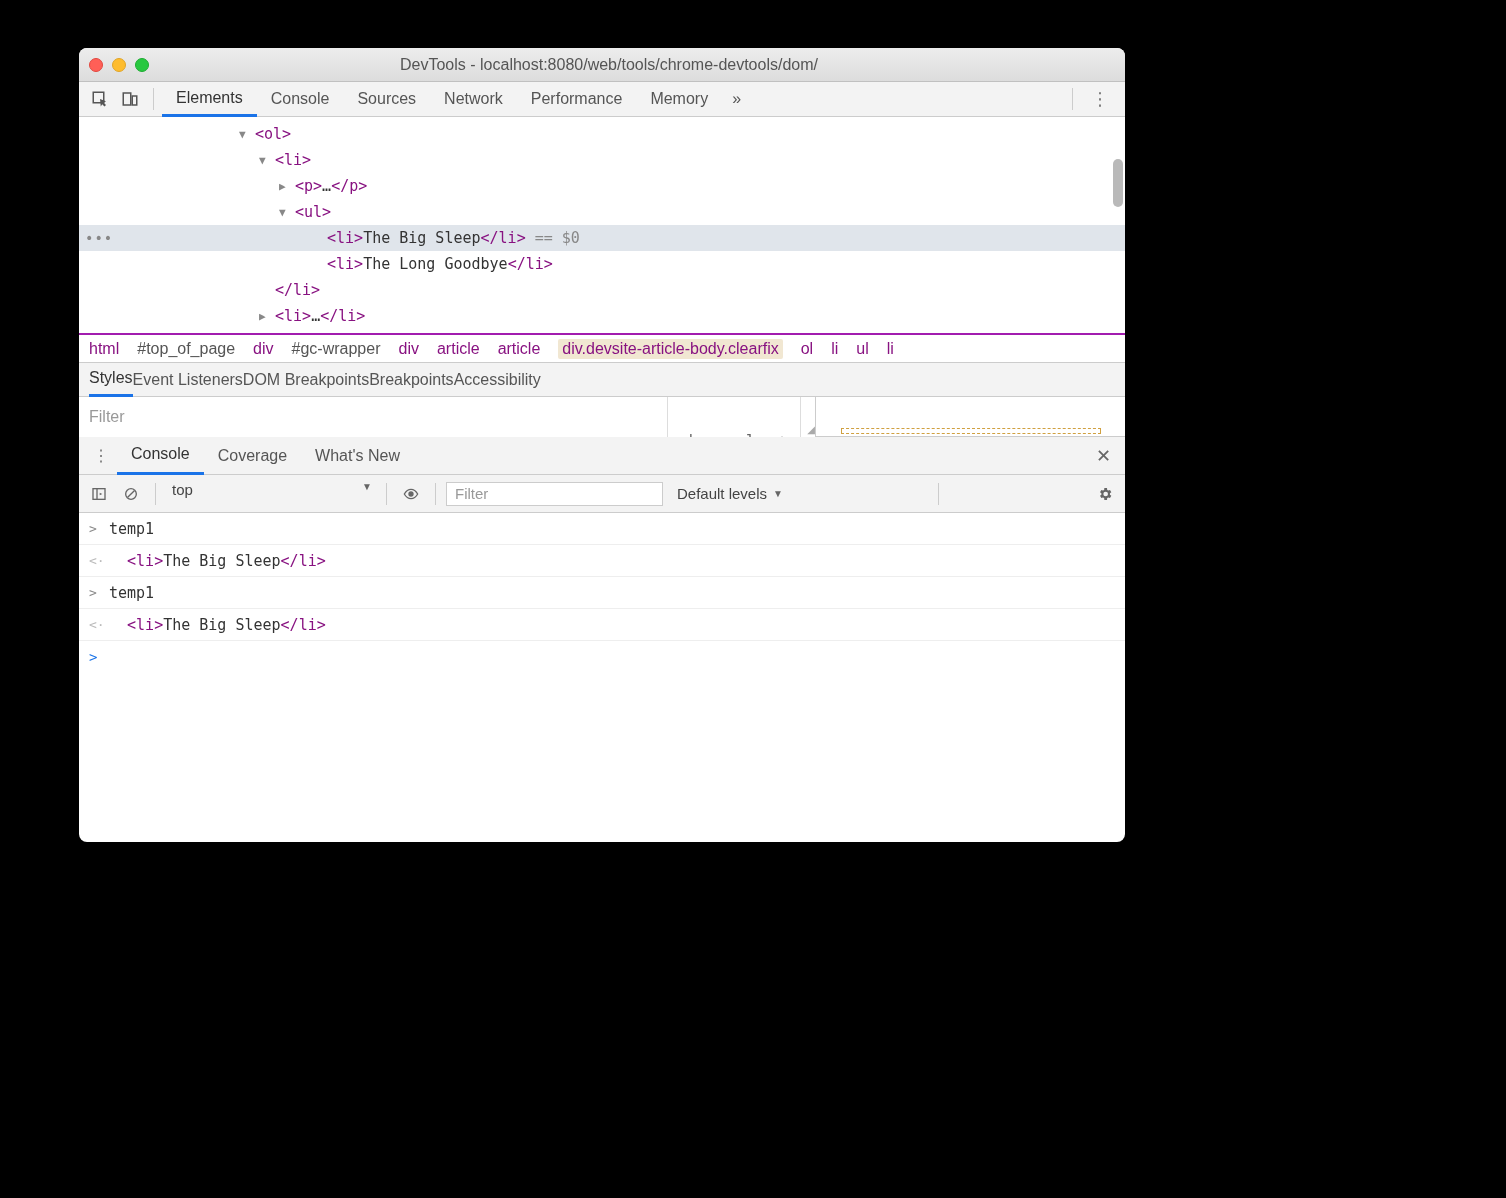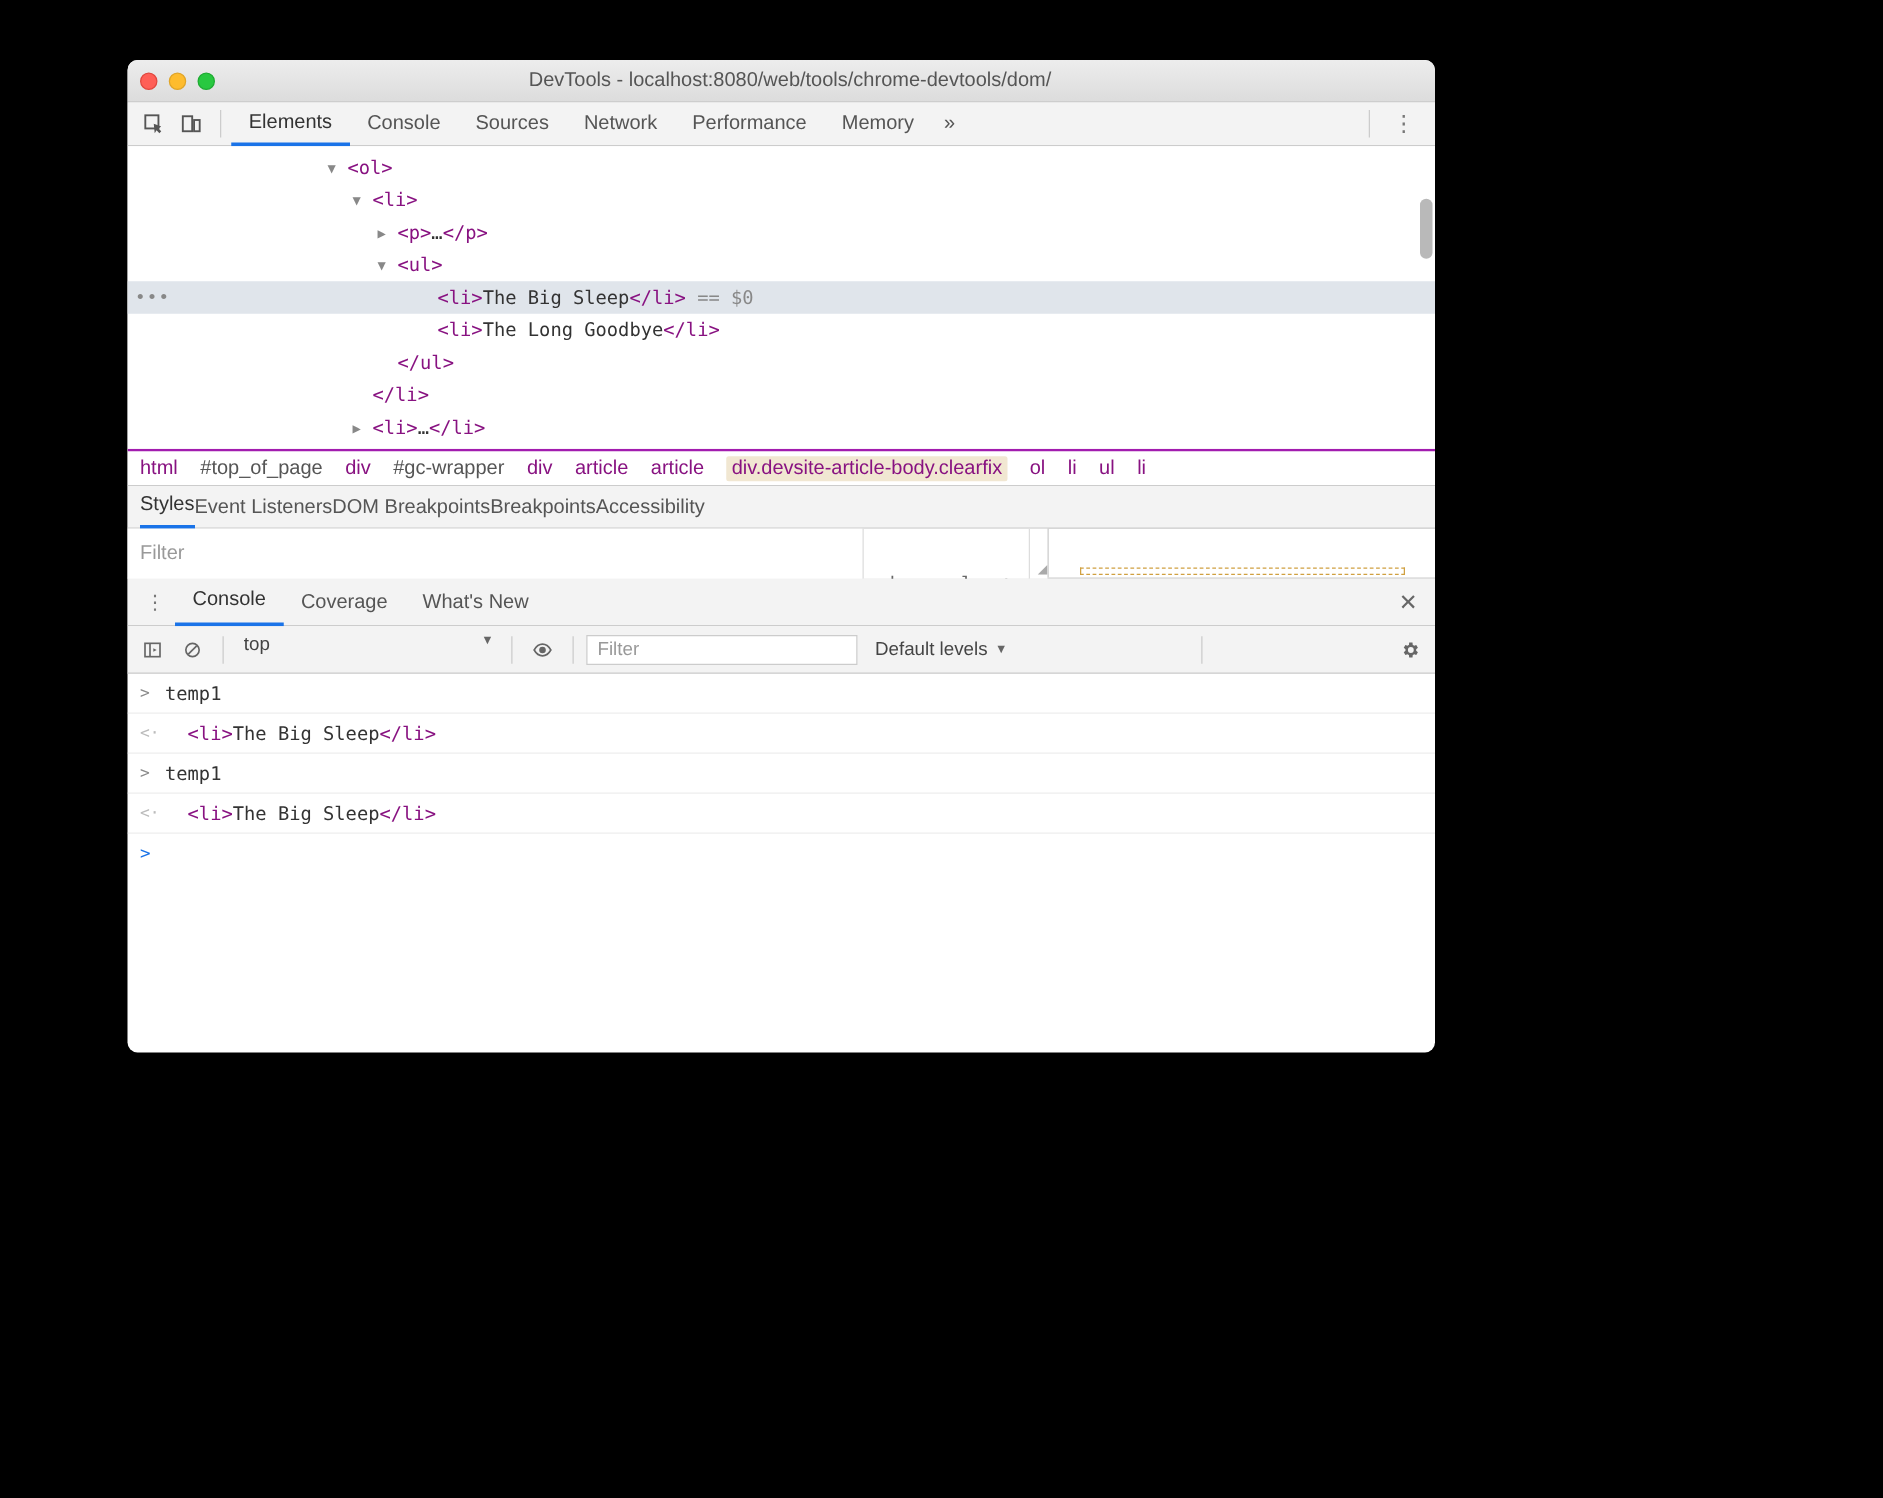--- a/index.html
+++ b/index.html
@@ -5,21 +5,21 @@
   * { box-sizing: border-box; margin: 0; padding: 0; }
   body {
     background: #000;
     font-family: -apple-system, BlinkMacSystemFont, "Helvetica Neue", Arial, sans-serif;
     width: 1506px;
     height: 1198px;
     position: relative;
   }
   .window {
     position: absolute;
-    left: 102px;
+    left: 79px;
     top: 48px;
     width: 1046px;
     height: 794px;
     background: #fff;
     border-radius: 8px;
     box-shadow: 0 20px 60px rgba(0,0,0,.5);
     overflow: hidden;
     display: flex;
     flex-direction: column;
   }
@@ -189,21 +189,20 @@
   </div>
 
   <div class="dom-area" style="position:relative; flex:0 0 auto;">
     <div id="dom-lines">
         <div class="dom-line indent1"><span class="arrow">▼</span><span class="tagp">&lt;ol&gt;</span></div>
         <div class="dom-line indent2"><span class="arrow">▼</span><span class="tagp">&lt;li&gt;</span></div>
         <div class="dom-line indent3"><span class="arrow">▶</span><span class="tagp">&lt;p&gt;</span><span class="txtc">…</span><span class="tagp">&lt;/p&gt;</span></div>
         <div class="dom-line indent3"><span class="arrow">▼</span><span class="tagp">&lt;ul&gt;</span></div>
         <div class="dom-line selected indent4"><span class="three-dots">•••</span><span class="arrow"></span><span class="tagp">&lt;li&gt;</span><span class="txtc">The Big Sleep</span><span class="tagp">&lt;/li&gt;</span><span class="refc"> == $0</span></div>
         <div class="dom-line indent4"><span class="arrow"></span><span class="tagp">&lt;li&gt;</span><span class="txtc">The Long Goodbye</span><span class="tagp">&lt;/li&gt;</span></div>
-        <div class="dom-line indent3"><span class="arrow"></span><span class="tagp">&lt;/ul&gt;</span></div>
         <div class="dom-line indent2"><span class="arrow"></span><span class="tagp">&lt;/li&gt;</span></div>
         <div class="dom-line indent2"><span class="arrow">▶</span><span class="tagp">&lt;li&gt;</span><span class="txtc">…</span><span class="tagp">&lt;/li&gt;</span></div>
       </div>
     <div class="scrollthumb"></div>
   </div>
 
   <div class="breadcrumb" id="breadcrumb-slot">
       <span class="bc">html</span>
       <span class="bc sel">#top_of_page</span>
       <span class="bc">div</span>

